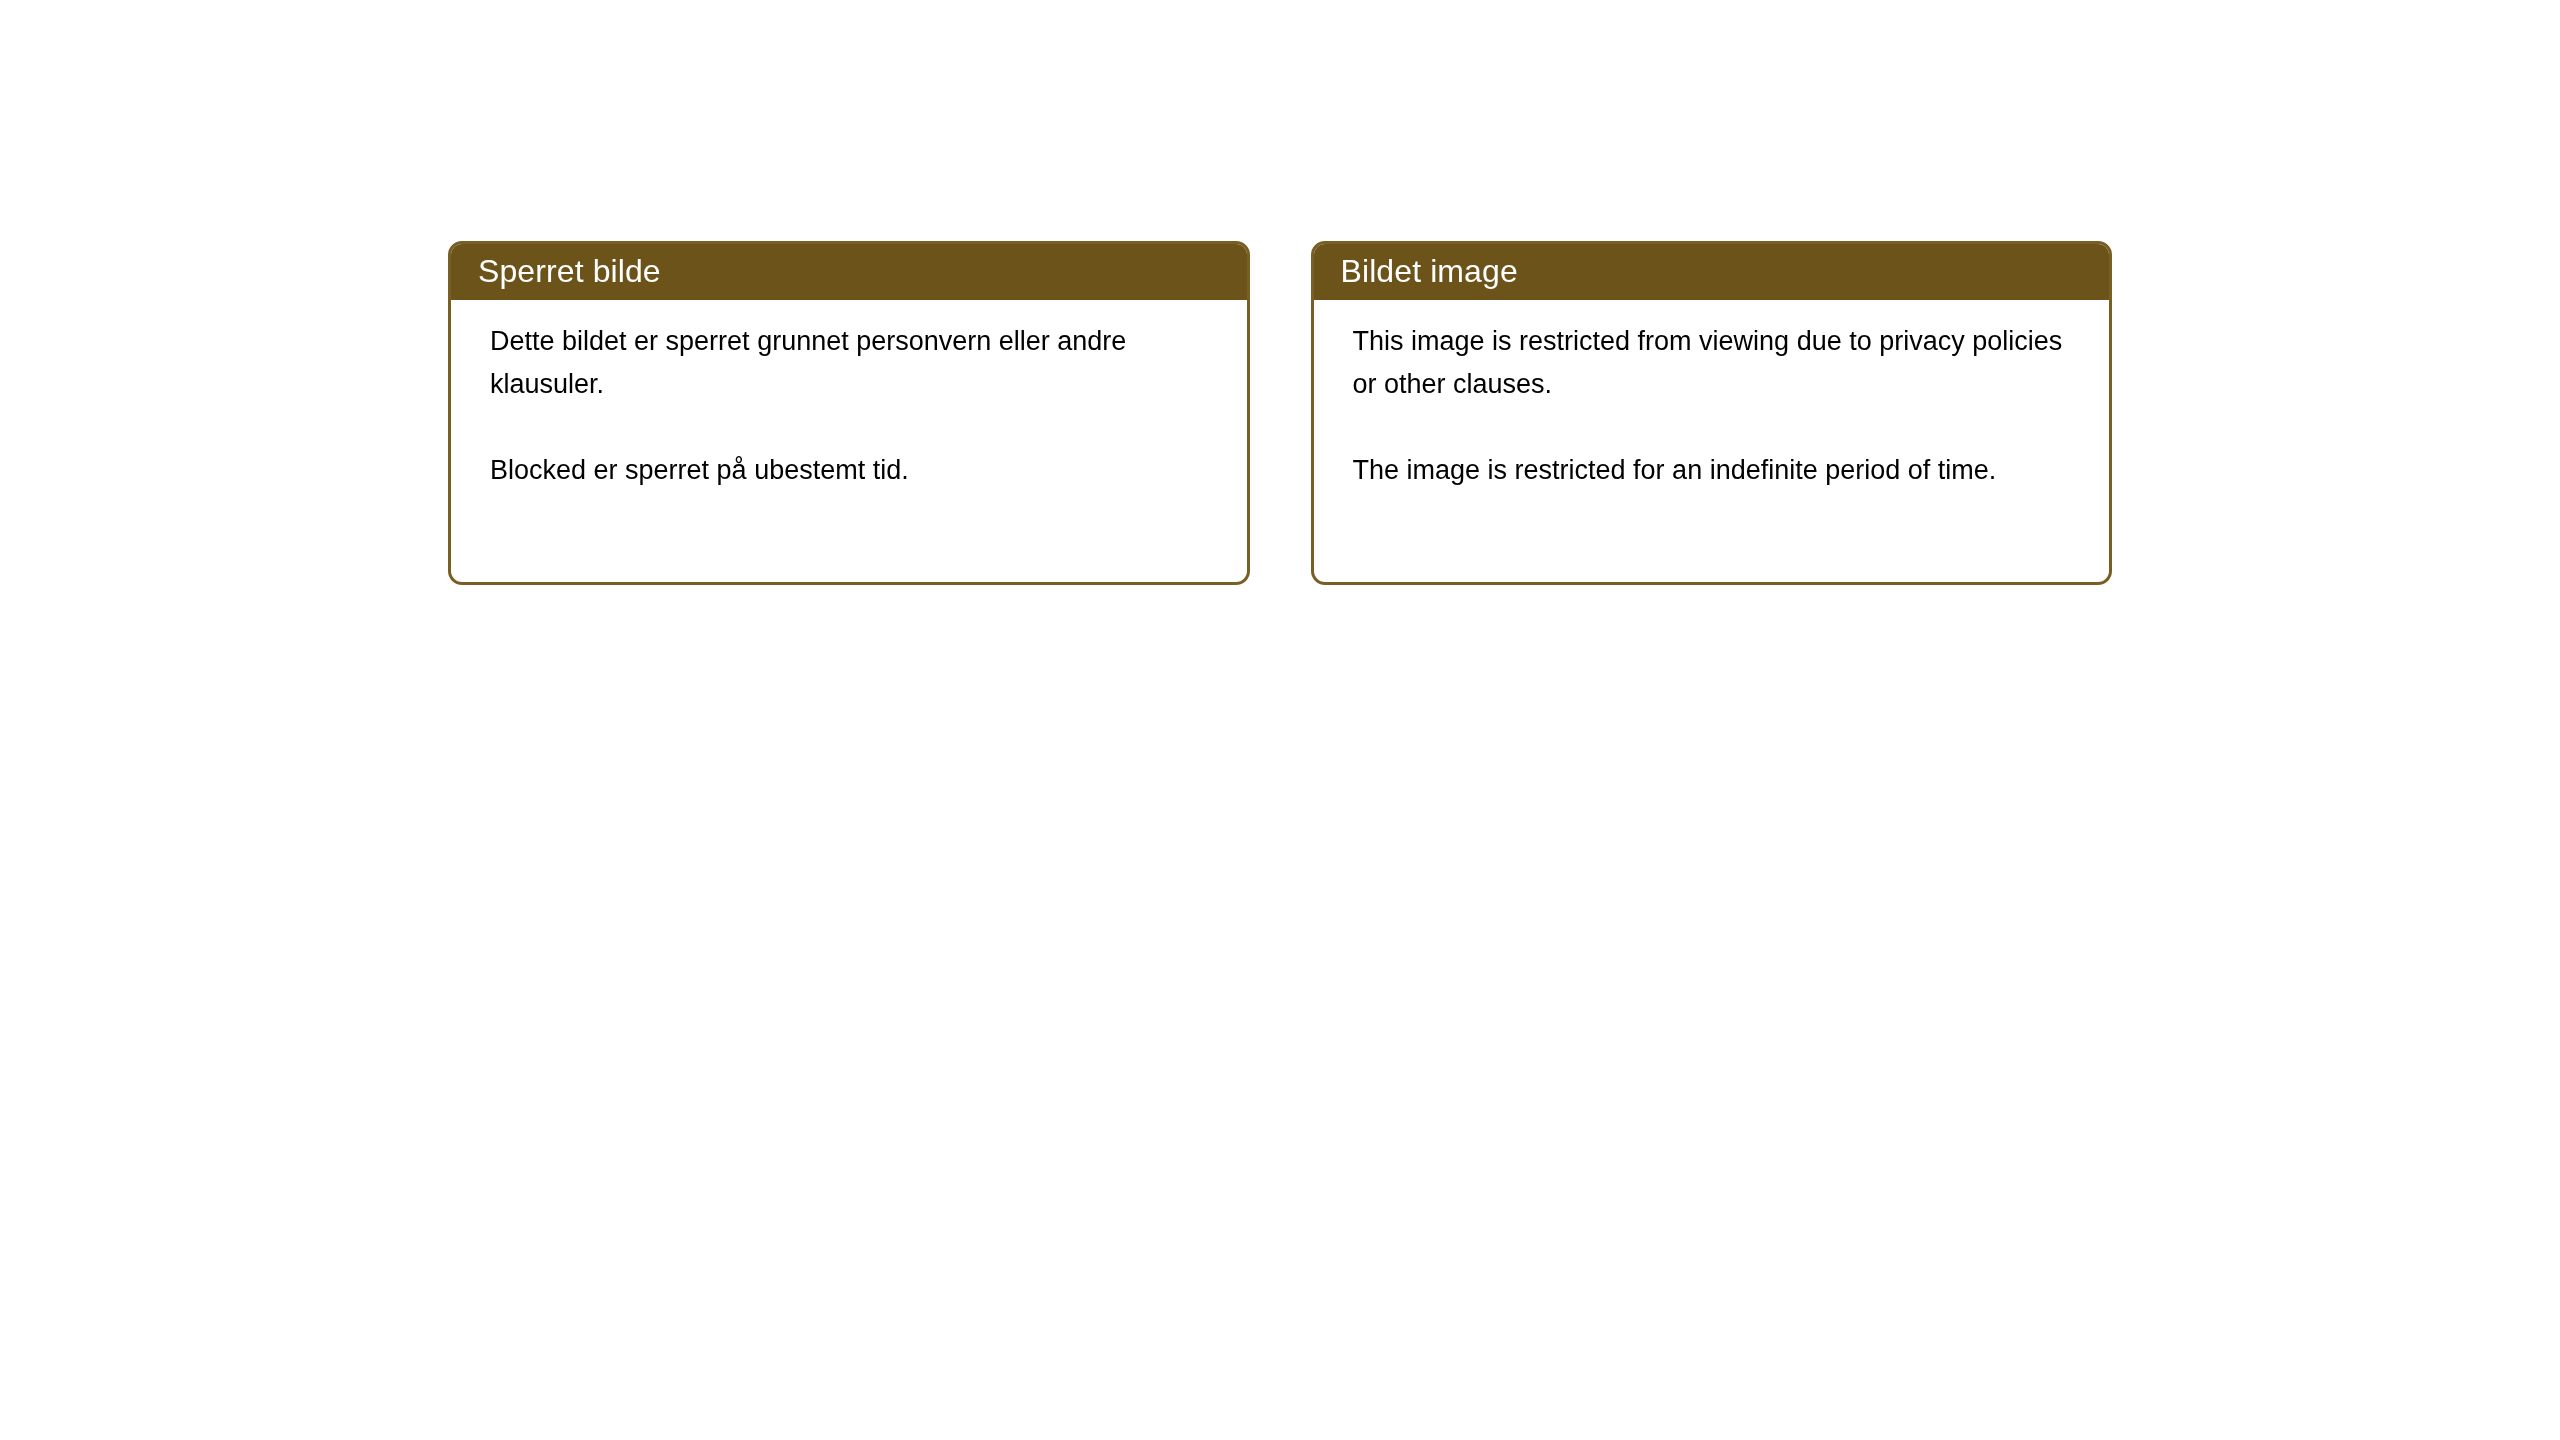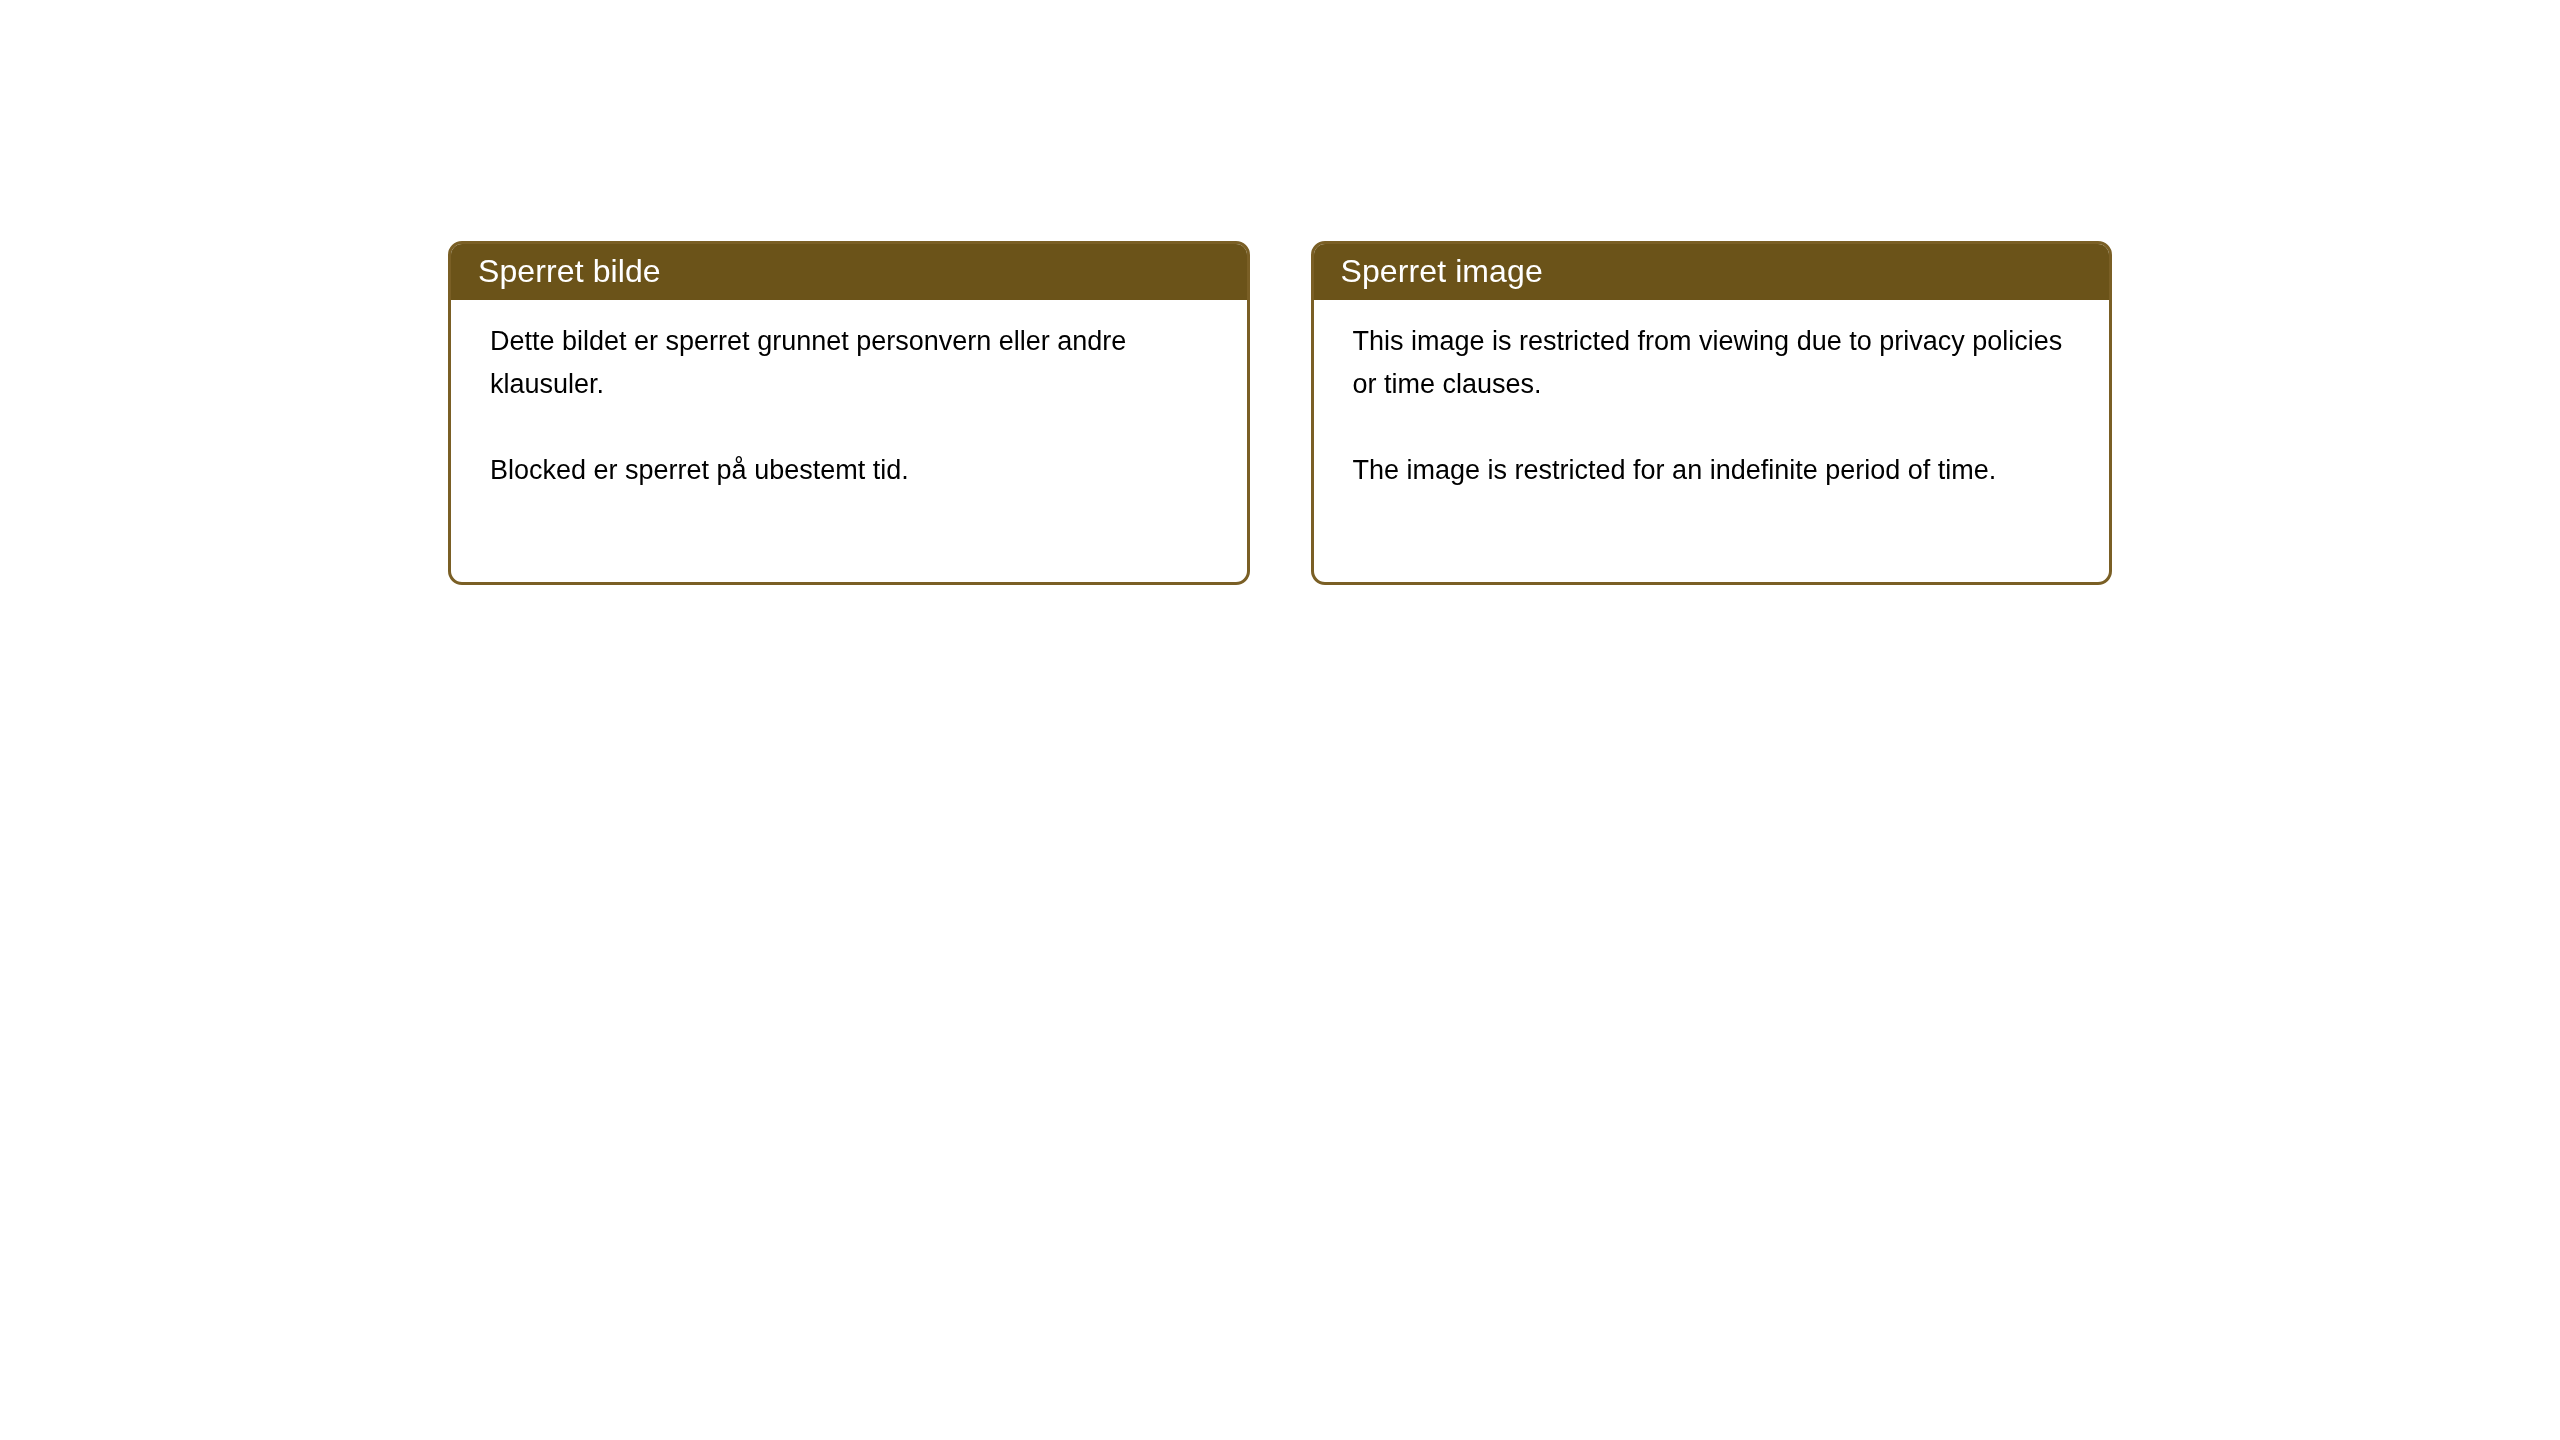--- a/index.html
+++ b/index.html
@@ -94,22 +94,22 @@
     </div>
     <div class="card-body">
       <p class="card-paragraph">Dette bildet er sperret grunnet personvern eller andre klausuler.</p>
       <div class="paragraph-gap"></div>
       <p class="card-paragraph">Blocked er sperret på ubestemt tid.</p>
     </div>
   </section>
 
   <section class="notice-card">
     <div class="card-header">
-      <span class="card-title">Sperret image</span>
+      <span class="card-title">Bildet image</span>
     </div>
     <div class="card-body">
-      <p class="card-paragraph">This image is restricted from viewing due to privacy policies or time clauses.</p>
+      <p class="card-paragraph">This image is restricted from viewing due to privacy policies or other clauses.</p>
       <div class="paragraph-gap"></div>
       <p class="card-paragraph">The image is restricted for an indefinite period of time.</p>
     </div>
   </section>
 
 </div>
 
 </body></html>

